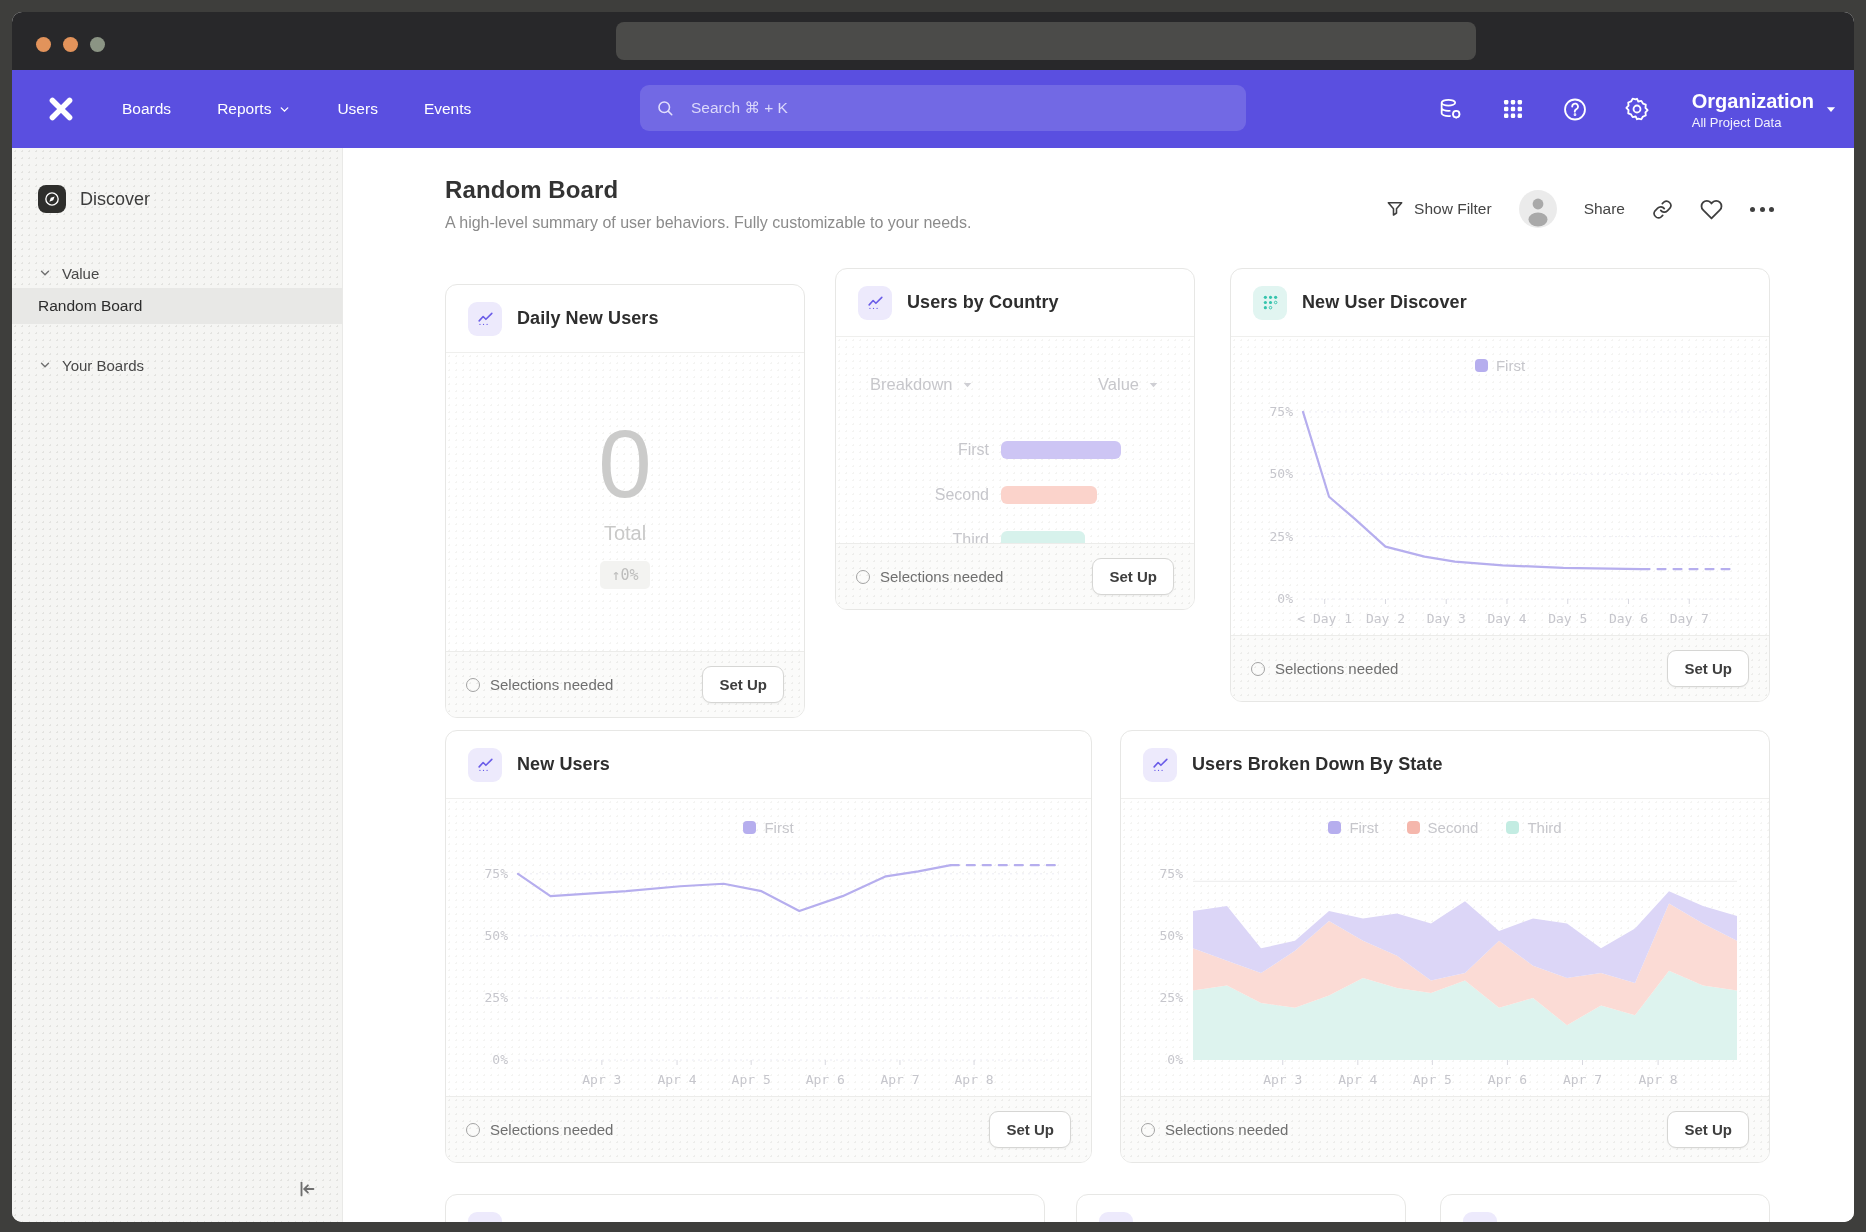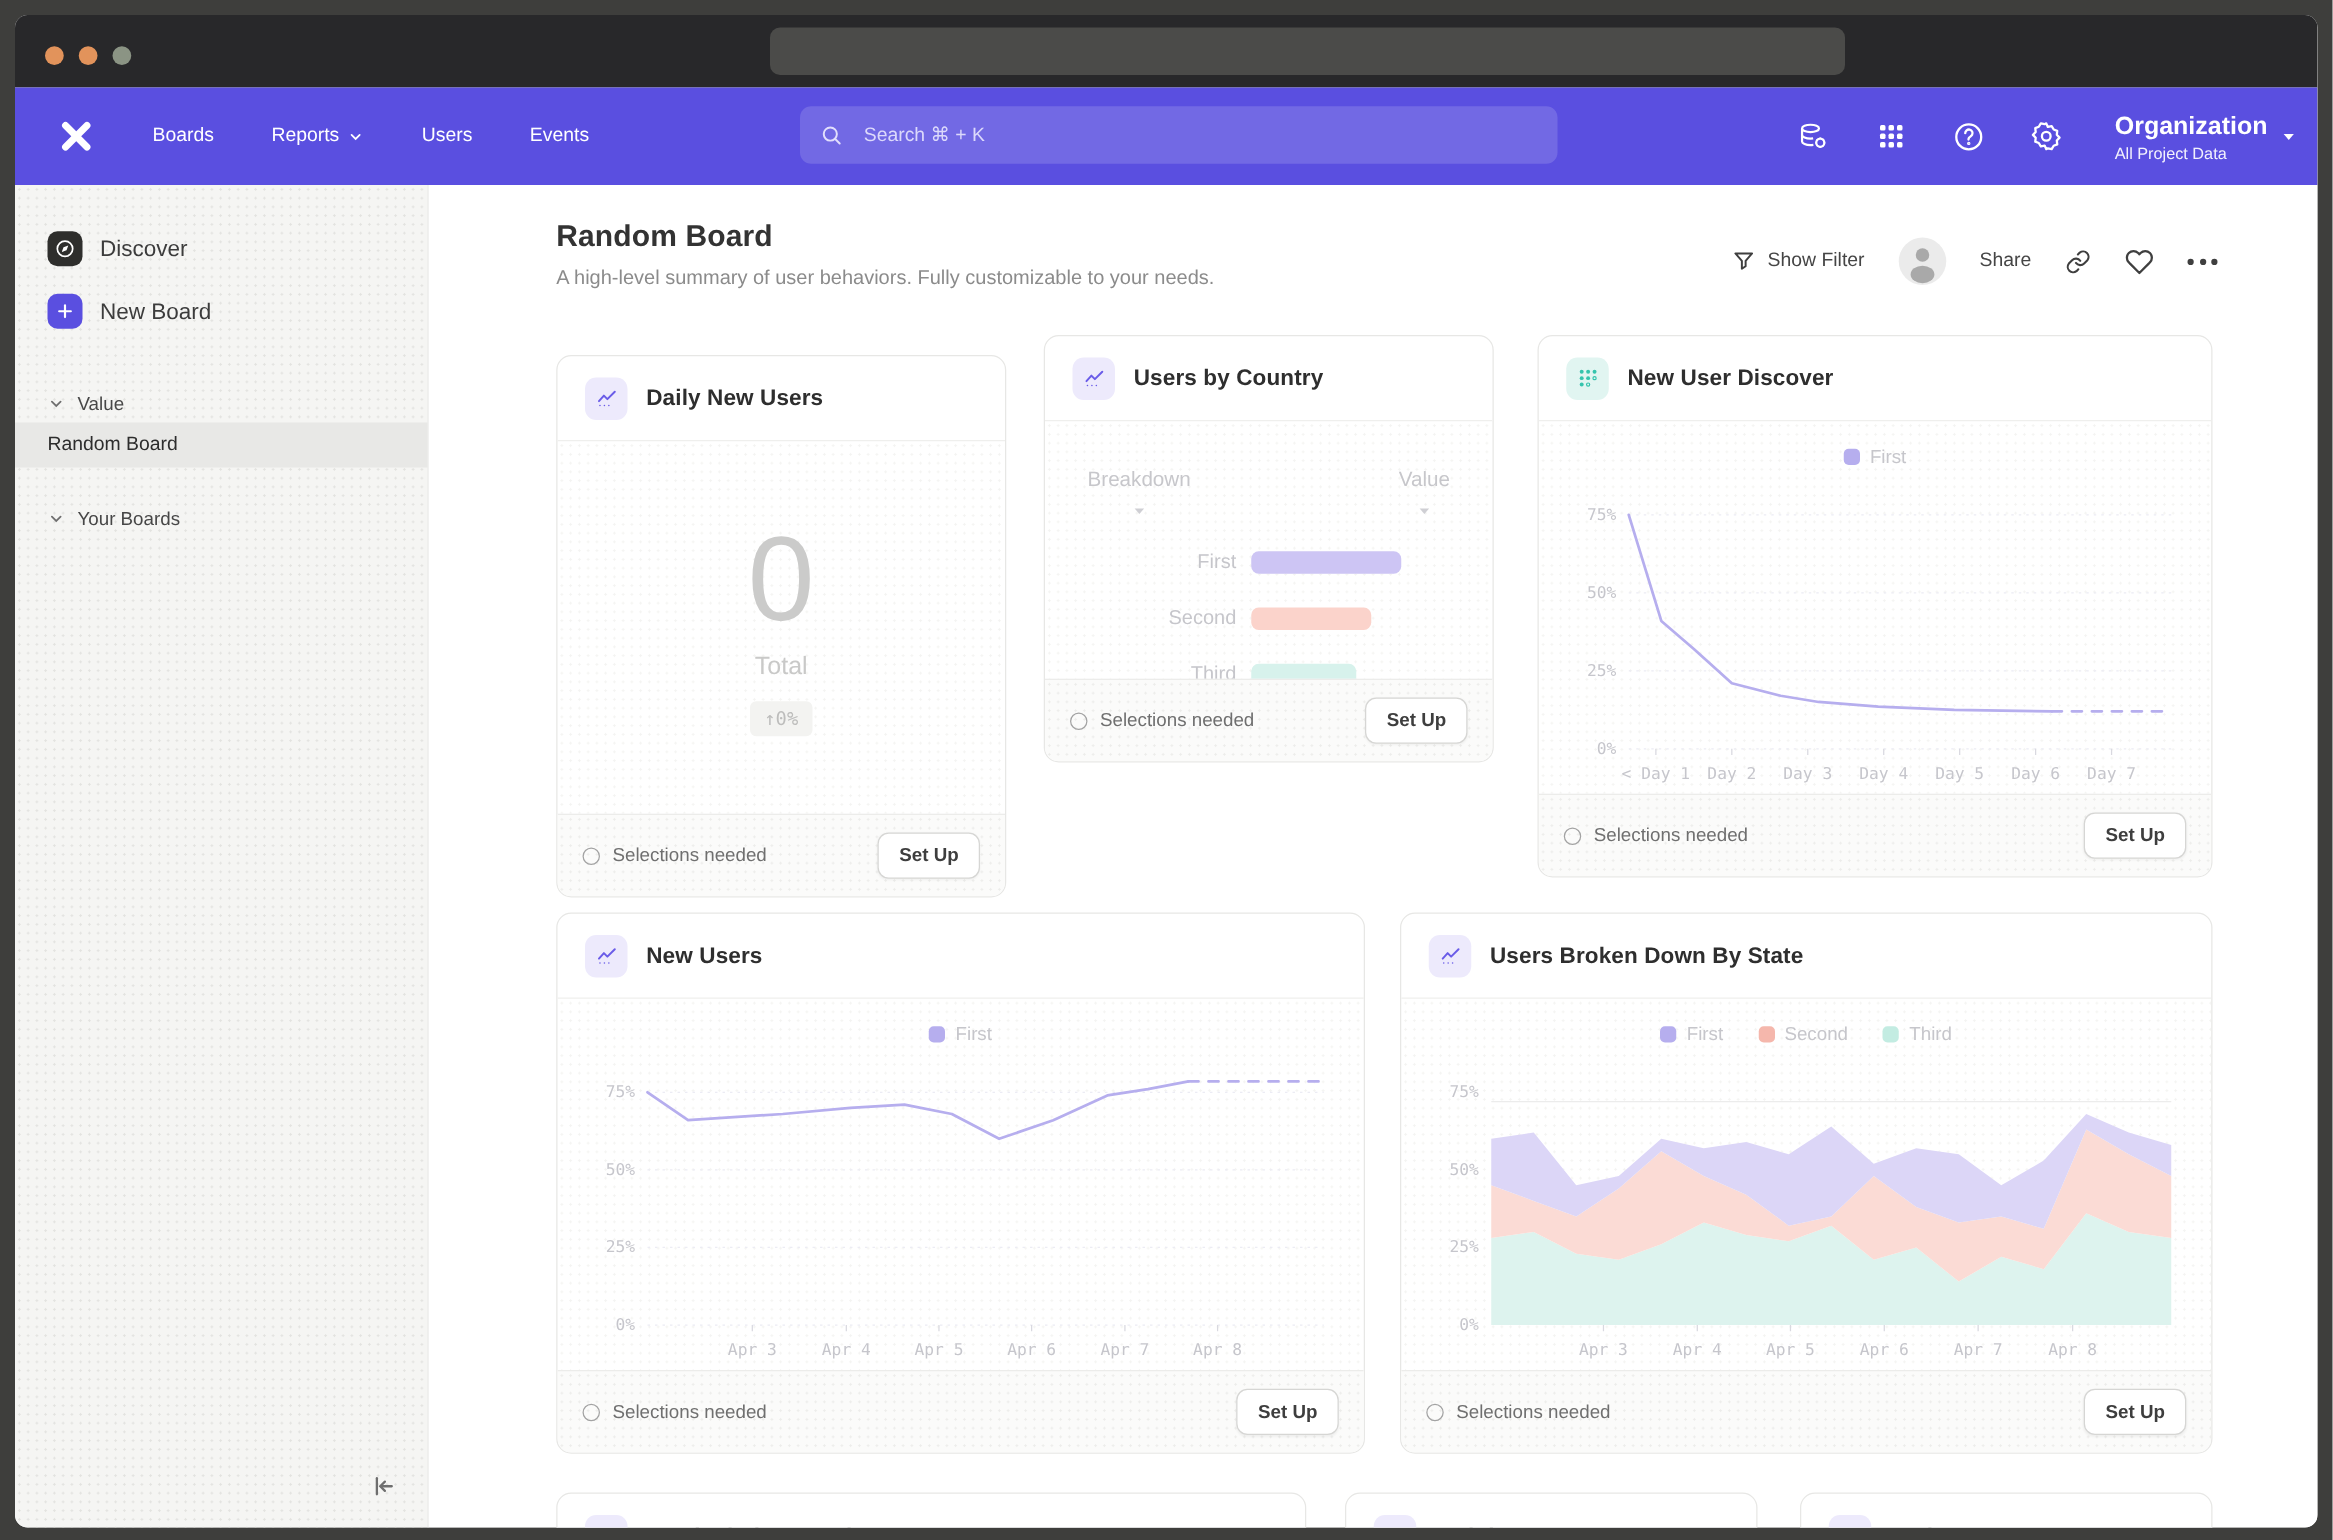--- a/index.html
+++ b/index.html
@@ -72,21 +72,21 @@
 
   
   .bignum-wrap { position:absolute; inset:0; display:flex; flex-direction:column; align-items:center; justify-content:center; gap:6px; }
   .bignum { font-size:96px; font-weight:500; color:#cbcbca; line-height:1; }
   .bignum-label { font-size:20px; color:#c9c9c8; margin-top:4px; }
   .bignum-badge { margin-top:10px; background:#f3f3f1; border-radius:5px; padding:5px 11px;
                   font-family:"DejaVu Sans Mono", monospace; font-size:15px; color:#bdbdbc; }
 
   
   .bk-row { position:absolute; top:38px; left:0; right:0; display:flex; padding:0 34px; justify-content:space-between; }
-  .bk-dd { display:flex; align-items:center; gap:8px; font-size:16.5px; color:#c7c7cb; cursor:pointer;flex-direction:column; }
+  .bk-dd { display:flex; align-items:center; gap:8px; font-size:16.5px; color:#c7c7cb; cursor:pointer; }
   .bars { position:absolute; top:104px; left:0; right:0; display:flex; flex-direction:column; gap:27px; }
   .bar-row { display:flex; align-items:center; gap:12px; height:18px; }
   .bar-label { width:153px; text-align:right; font-size:16px; color:#c6c6cb; flex:none; }
   .bar-fill { height:18px; border-radius:6px; }
 
   
   .chart-wrap { position:absolute; inset:0; display:flex; flex-direction:column; padding:16px 18px 4px; }
   .legend { display:flex; justify-content:center; gap:28px; height:24px; align-items:center; }
   .leg-item { display:flex; align-items:center; gap:8px; font-size:15px; color:#c6c6cb; }
   .leg-sw { width:13px; height:13px; border-radius:4px; }
@@ -192,29 +192,20 @@
 
   <div class="sidebar">
     <div class="side-row" style="margin-top:34px">
       <span class="side-ic" style="background:#2e2e2c">
         <svg width="18" height="18" viewBox="0 0 24 24" fill="none" stroke="#fff" stroke-width="1.8">
             <circle cx="12" cy="12" r="8.2"></circle>
             <polygon points="15.5,8.5 13.6,13.6 8.5,15.5 10.4,10.4" fill="#fff" stroke="none"></polygon>
           </svg>
       </span>
       <span>Discover</span>
-    </div>
-    <div class="side-row" style="margin-top:16px">
-      <span class="side-ic" style="background:var(--accent,#5a4fe0)">
-        <svg width="16" height="16" viewBox="0 0 24 24" stroke="#fff" stroke-width="2.6" stroke-linecap="round">
-            <line x1="12" y1="5" x2="12" y2="19"></line>
-            <line x1="5" y1="12" x2="19" y2="12"></line>
-          </svg>
-      </span>
-      <span>New Board</span>
     </div>
     <div class="side-sec" style="margin-top:42px">
       <svg width="14" height="14" viewBox="0 0 24 24" fill="none" stroke="#6f6f6f" stroke-width="2.4" stroke-linecap="round">
           <polyline points="6 9 12 15 18 9"></polyline>
         </svg>
       <span>Value</span>
     </div>
     <div class="side-sel">
       <span>Random Board</span>
     </div>

